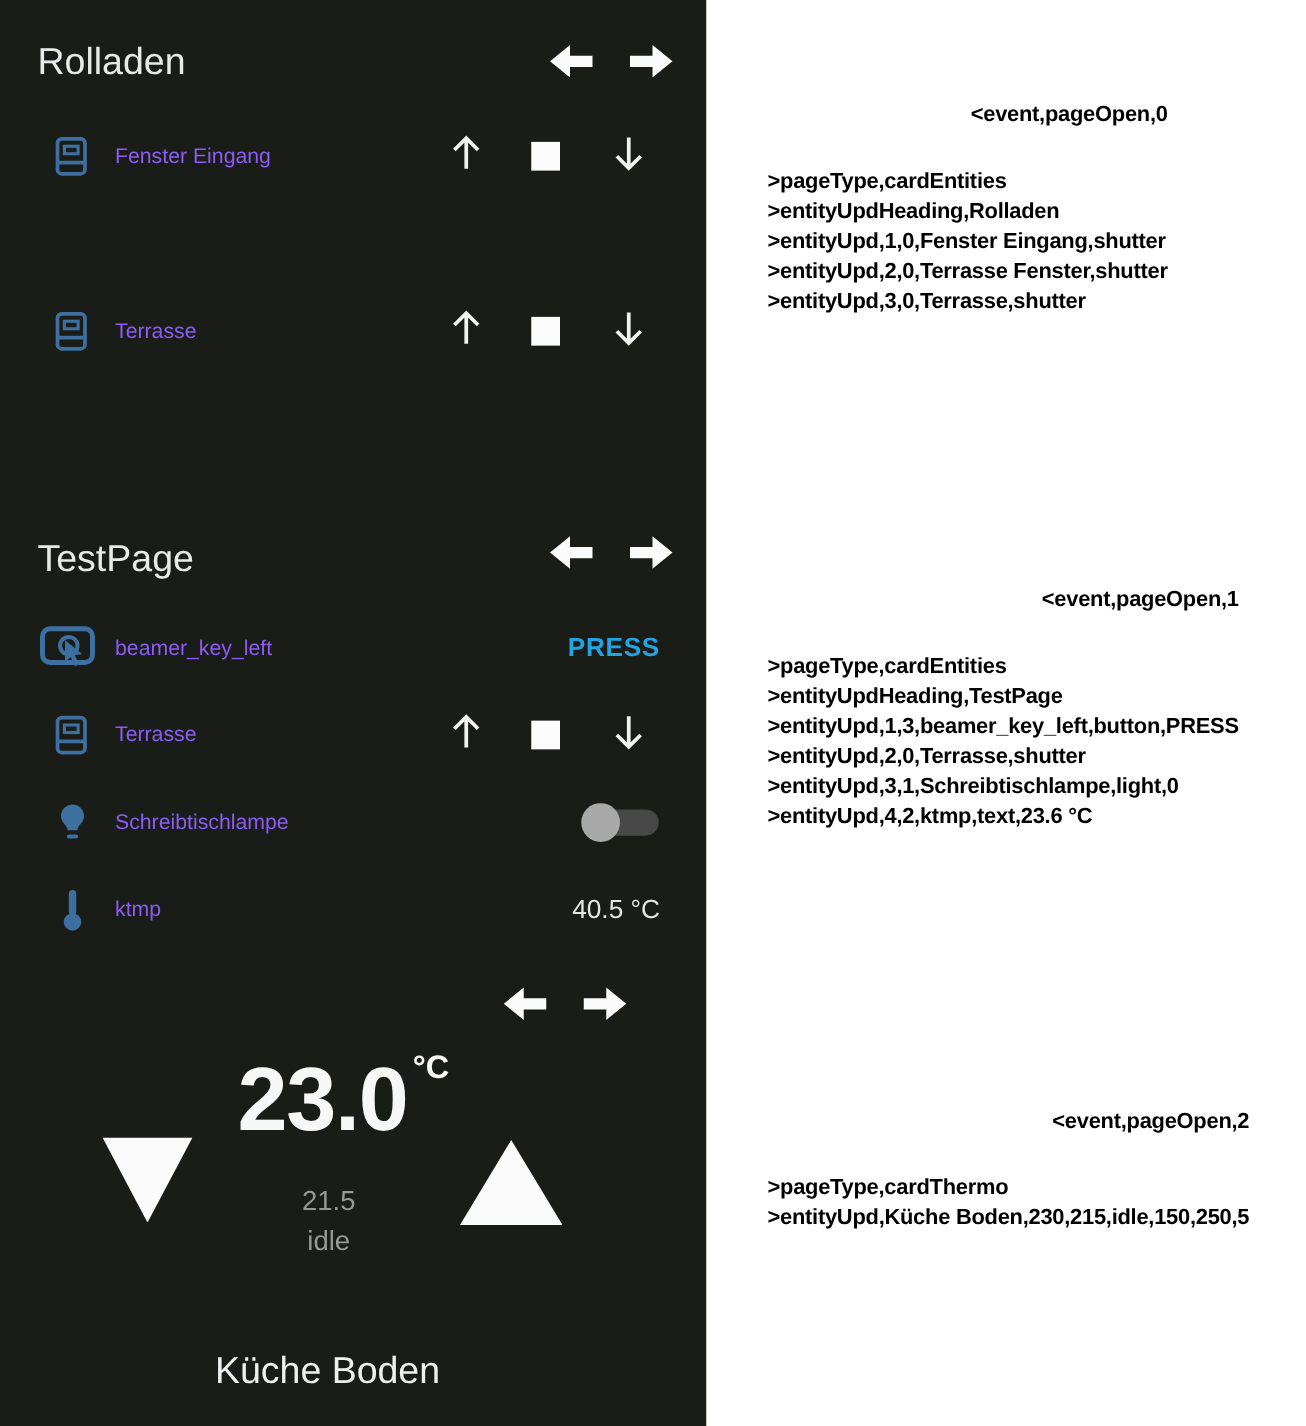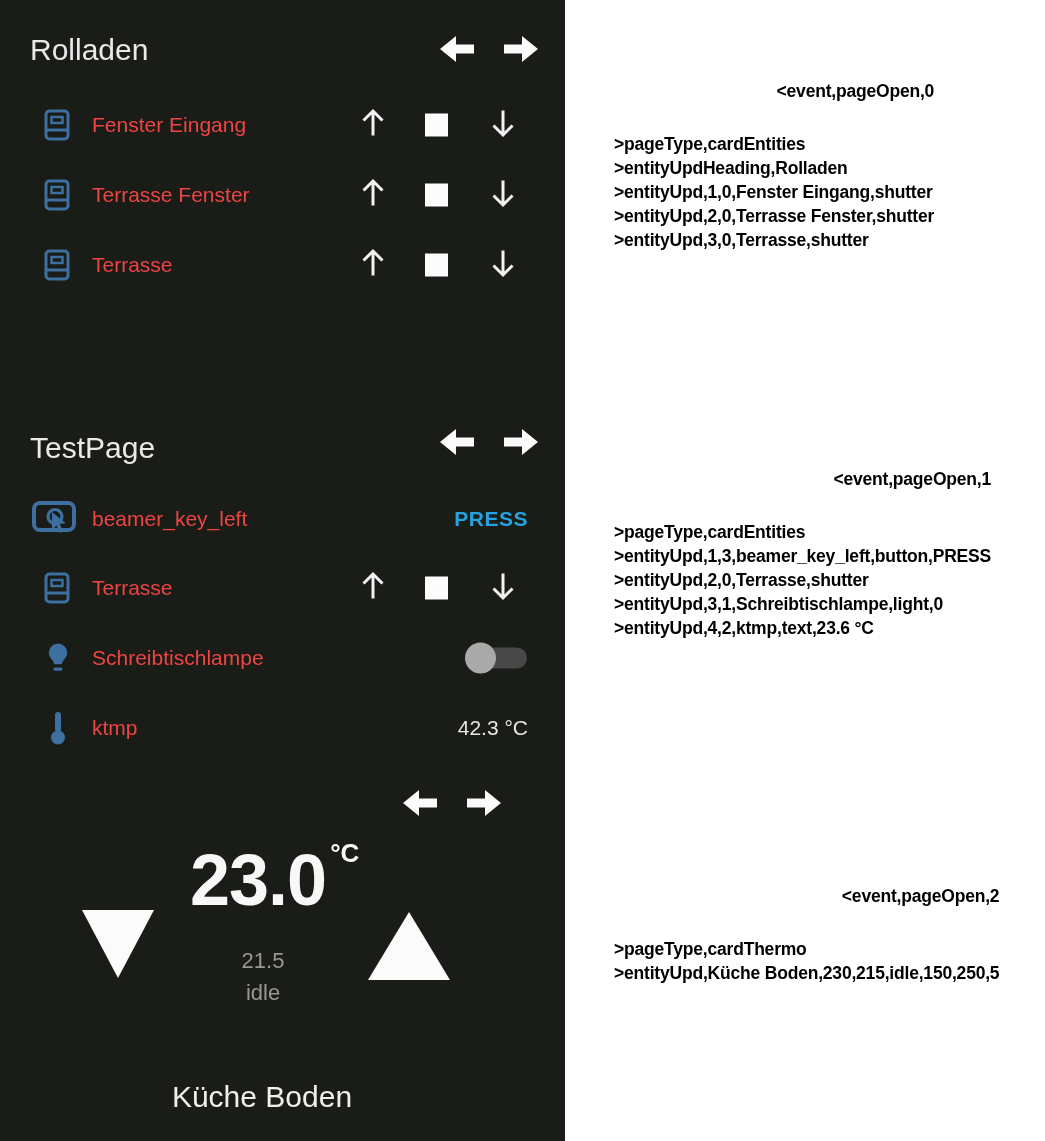--- a/index.html
+++ b/index.html
@@ -40,21 +40,21 @@
   #panel2 .row-2 { top:243px; } #panel2 .row-3 { top:313px;text-decoration:underline; }
 
   .entity-icon { position:absolute; left:44px; top:50%; transform:translateY(-50%); }
   .entity-icon.wide  { left:32px; }
   .entity-icon.bulb  { left:46px; }
   .entity-icon.thermo{ left:50px; }
   .entity-icon svg { display:block; }
 
   .entity-label {
     position:absolute; left:92px; top:50%; transform:translateY(-50%);
-    color:#ef4444; font-size:21px; white-space:nowrap;
+    color:#8b5cf6; font-size:17px; white-space:nowrap;
   }
 
   .ctrl { position:absolute; top:50%; transform:translateY(-50%); }
   .ctrl-up   { left:359px; }
   .ctrl-stop { left:425px; width:23px; height:23px; background:#fcfcfc; }
   .ctrl-down { left:489px; }
 
   .entity-value {
     position:absolute; right:37px; top:50%; transform:translateY(-50%);
     font-size:21px; white-space:nowrap;
@@ -151,35 +151,20 @@
       <span class="entity-label">Fenster Eingang</span>
       <span class="ctrl ctrl-up"><svg width="28" height="31" viewBox="0 0 28 31">
             <use href="#def-up-arrow"></use>
           </svg></span>
       <span class="ctrl ctrl-stop"></span>
       <span class="ctrl ctrl-down"><svg width="28" height="31" viewBox="0 0 28 31">
             <use href="#def-down-arrow"></use>
           </svg></span>
     </div>
 
-    <div class="entity-row row-1">
-      <span class="entity-icon">
-          <svg width="26" height="32" viewBox="0 0 26 32">
-            <use href="#def-shutter"></use>
-          </svg>
-        </span>
-      <span class="entity-label">Terrasse Fenster</span>
-      <span class="ctrl ctrl-up"><svg width="28" height="31" viewBox="0 0 28 31">
-            <use href="#def-up-arrow"></use>
-          </svg></span>
-      <span class="ctrl ctrl-stop"></span>
-      <span class="ctrl ctrl-down"><svg width="28" height="31" viewBox="0 0 28 31">
-            <use href="#def-down-arrow"></use>
-          </svg></span>
-    </div>
 
     <div class="entity-row row-2">
       <span class="entity-icon">
           <svg width="26" height="32" viewBox="0 0 26 32">
             <use href="#def-shutter"></use>
           </svg>
         </span>
       <span class="entity-label">Terrasse</span>
       <span class="ctrl ctrl-up"><svg width="28" height="31" viewBox="0 0 28 31">
             <use href="#def-up-arrow"></use>
@@ -248,21 +233,21 @@
     </div>
 
     <div class="entity-row row-3">
       <span class="entity-icon thermo">
         <svg width="16" height="35" viewBox="0 0 16 35">
           <rect x="5" y="1.5" width="6" height="20" rx="3" fill="#3d6fa0"></rect>
           <circle cx="8" cy="27" r="7" fill="#3d6fa0"></circle>
         </svg>
       </span>
       <span class="entity-label">ktmp</span>
-      <span class="entity-value value-text">42.3 °C</span>
+      <span class="entity-value value-text">40.5 °C</span>
     </div>
   </section>
 
   <section class="panel" id="panel3">
     <div class="nav-arrows">
       <span>
           <svg width="38" height="34" viewBox="0 0 38 34">
             <use href="#def-arrow-left"></use>
           </svg>
         </span>
@@ -300,20 +285,21 @@
   <div>&gt;pageType,cardEntities</div>
   <div>&gt;entityUpdHeading,Rolladen</div>
   <div>&gt;entityUpd,1,0,Fenster Eingang,shutter</div>
   <div>&gt;entityUpd,2,0,Terrasse Fenster,shutter</div>
   <div>&gt;entityUpd,3,0,Terrasse,shutter</div>
 </div>
 
 <div class="log-block" id="log2">
   <div class="log-event">&lt;event,pageOpen,1</div>
   <div>&gt;pageType,cardEntities</div>
+  <div>&gt;entityUpdHeading,TestPage</div>
   <div>&gt;entityUpd,1,3,beamer_key_left,button,PRESS</div>
   <div>&gt;entityUpd,2,0,Terrasse,shutter</div>
   <div>&gt;entityUpd,3,1,Schreibtischlampe,light,0</div>
   <div>&gt;entityUpd,4,2,ktmp,text,23.6 °C</div>
 </div>
 
 <div class="log-block" id="log3">
   <div class="log-event">&lt;event,pageOpen,2</div>
   <div>&gt;pageType,cardThermo</div>
   <div>&gt;entityUpd,Küche Boden,230,215,idle,150,250,5</div>

